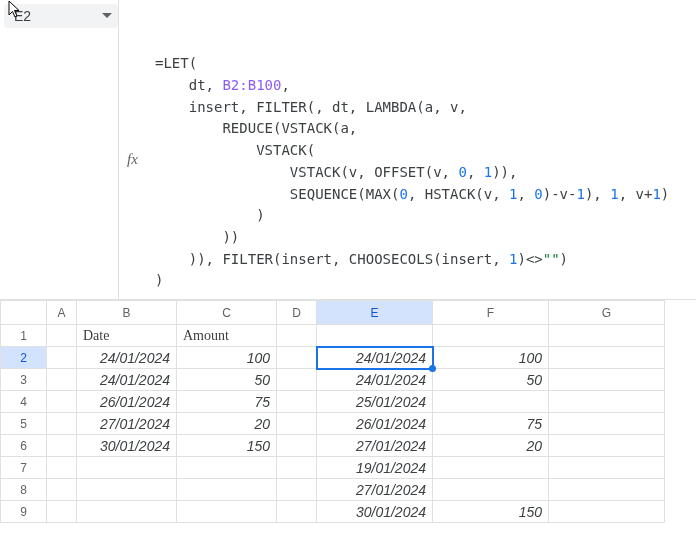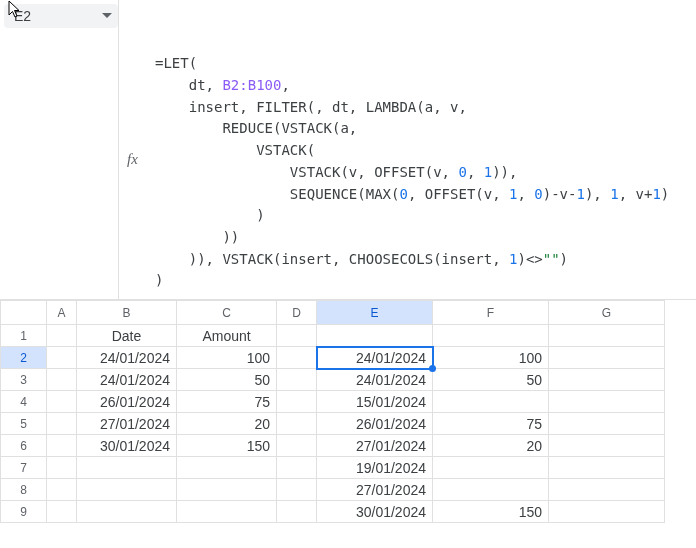--- a/index.html
+++ b/index.html
@@ -91,22 +91,22 @@
   }
   .col-corner { width: 46px; }
   .col-A { width: 30px; }
   .col-B { width: 100px; }
   .col-C { width: 100px; }
   .col-D { width: 40px; }
   .col-E { width: 116px; }
   .col-F { width: 116px; }
   .col-G { width: 116px; }
   .grid td { font-size: 14px; }
-  .txt-left { text-align: center; }
-  .txt-right { text-align: right; }
+  .txt-left { text-align: left; font-family: Liberation Serif, serif; }
+  .txt-right { text-align: right; font-style: italic; }
   .row-sel th {
     background: #d3e3fd !important;
     color: #0b57d0 !important;
   }
   .col-sel {
     background: #d3e3fd !important;
     color: #0b57d0 !important;
   }
   .cell-active {
     position: relative;
@@ -141,24 +141,24 @@
     </div>
   </div>
   <div class="formula-area">
     <span class="fx-label">fx</span>
 <span>=LET(</span>
 <span>    dt, </span><span class="tok-range">B2:B100</span><span>,</span>
 <span>    insert, FILTER(, dt, LAMBDA(a, v,</span>
 <span>        REDUCE(VSTACK(a,</span>
 <span>            VSTACK(</span>
 <span>                VSTACK(v, OFFSET(v, </span><span class="tok-num">0</span><span>, </span><span class="tok-num">1</span><span>)),</span>
-<span>                SEQUENCE(MAX(</span><span class="tok-num">0</span><span>, OFFSET(v, </span><span class="tok-num">1</span><span>, </span><span class="tok-num">0</span><span>)-v-</span><span class="tok-num">1</span><span>), </span><span class="tok-num">1</span><span>, v+</span><span class="tok-num">1</span><span>)</span>
+<span>                SEQUENCE(MAX(</span><span class="tok-num">0</span><span>, HSTACK(v, </span><span class="tok-num">1</span><span>, </span><span class="tok-num">0</span><span>)-v-</span><span class="tok-num">1</span><span>), </span><span class="tok-num">1</span><span>, v+</span><span class="tok-num">1</span><span>)</span>
 <span>            )</span>
 <span>        ))</span>
-<span>    )), VSTACK(insert, CHOOSECOLS(insert, </span><span class="tok-num">1</span><span>)&lt;&gt;</span><span class="tok-str">""</span><span>)</span>
+<span>    )), FILTER(insert, CHOOSECOLS(insert, </span><span class="tok-num">1</span><span>)&lt;&gt;</span><span class="tok-str">""</span><span>)</span>
 <span>)</span>
   </div>
 </div>
 
 <table class="grid">
   <thead>
     <tr>
       <th class="col-corner"></th>
       <th class="col-A">A</th>
       <th class="col-B">B</th>
@@ -199,21 +199,21 @@
       <td class="txt-right">24/01/2024</td>
       <td class="txt-right">50</td>
       <td></td>
     </tr>
     <tr>
       <th>4</th>
       <td></td>
       <td class="txt-right">26/01/2024</td>
       <td class="txt-right">75</td>
       <td></td>
-      <td class="txt-right">15/01/2024</td>
+      <td class="txt-right">25/01/2024</td>
       <td></td>
       <td></td>
     </tr>
     <tr>
       <th>5</th>
       <td></td>
       <td class="txt-right">27/01/2024</td>
       <td class="txt-right">20</td>
       <td></td>
       <td class="txt-right">26/01/2024</td>

